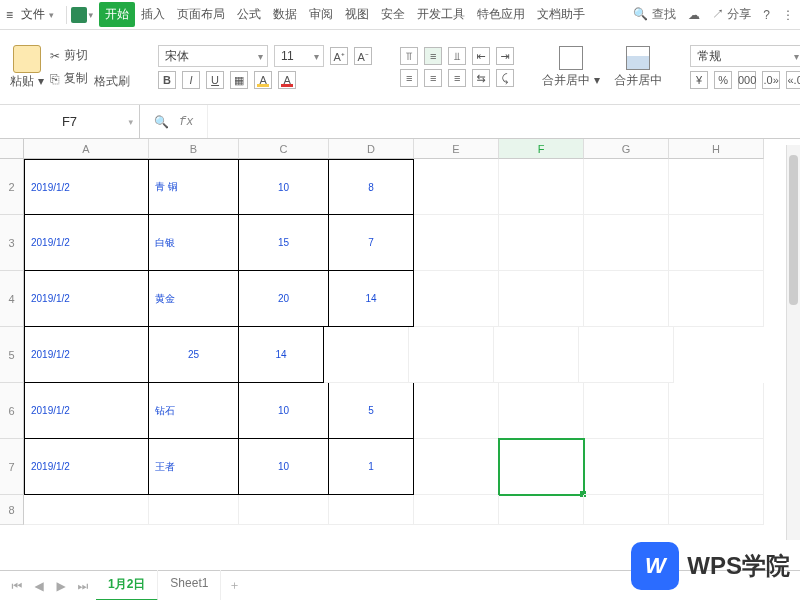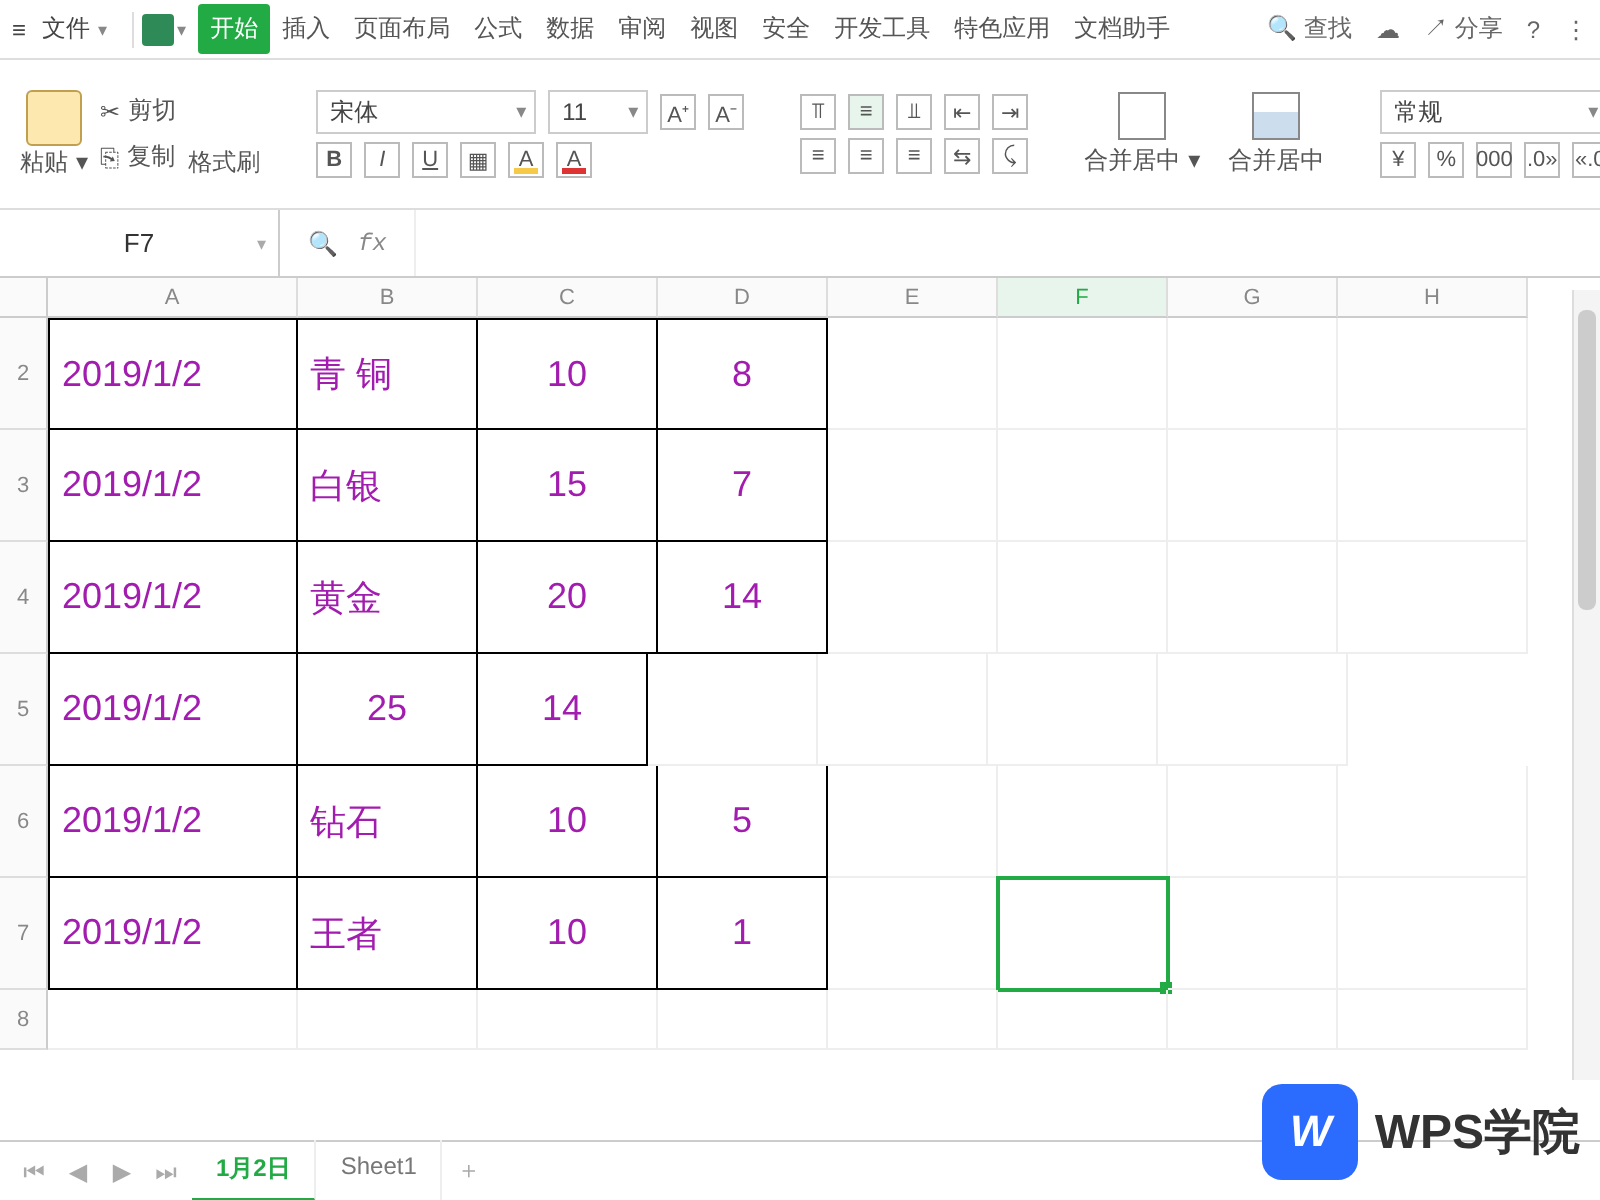--- a/index.html
+++ b/index.html
@@ -40,21 +40,21 @@
   .rowhdr { height:56px; border-bottom:1px solid #ddd; border-right:1px solid #ccc; display:flex; align-items:center; justify-content:center; font-size:11px; color:#888; background:#fafafa; }
   .rowhdr.small { height:30px; }
   .colhdr-row { position:absolute; top:0; left:24px; height:20px; display:flex; }
   .colhdr { border-right:1px solid #ddd; border-bottom:1px solid #ccc; background:#fafafa; display:flex; align-items:center; justify-content:center; font-size:11px; color:#888; }
   .colhdr.active { background:#e8f5ec; color:#22aa44; }
   .corner { position:absolute; left:0; top:0; width:24px; height:20px; background:#fafafa; border-right:1px solid #ccc; border-bottom:1px solid #ccc; }
 
   .cells { position:absolute; left:24px; top:20px; }
   .row { display:flex; height:56px; }
   .row.small { height:30px; }
-  .cell { border-right:1px solid #eee; border-bottom:1px solid #eee; display:flex; align-items:center; padding:0 6px; font-size:18px; color:#a21caf; position:relative; }
+  .cell { border-right:1px solid #eee; border-bottom:1px solid #eee; display:flex; align-items:center; padding:0 6px; font-size:10px; color:#1d4ed8; position:relative; }
   .bord-r { border-right:1px solid #000 !important; }
   .bord-b { border-bottom:1px solid #000 !important; }
   .bord-t { border-top:1px solid #000 !important; }
   .bord-l { border-left:1px solid #000 !important; }
   .sel-cell { outline:2px solid #22aa44; outline-offset:-1px; }
   .sel-cell::after { content:""; position:absolute; right:-3px; bottom:-3px; width:6px; height:6px; background:#22aa44; }
 
   
   .sheet-bar { position:absolute; bottom:0; left:0; right:0; height:30px; border-top:1px solid #ccc; display:flex; align-items:center; padding:0 8px; gap:4px; background:#fff; }
   .nav-btn { width:18px; text-align:center; color:#aaa; }

